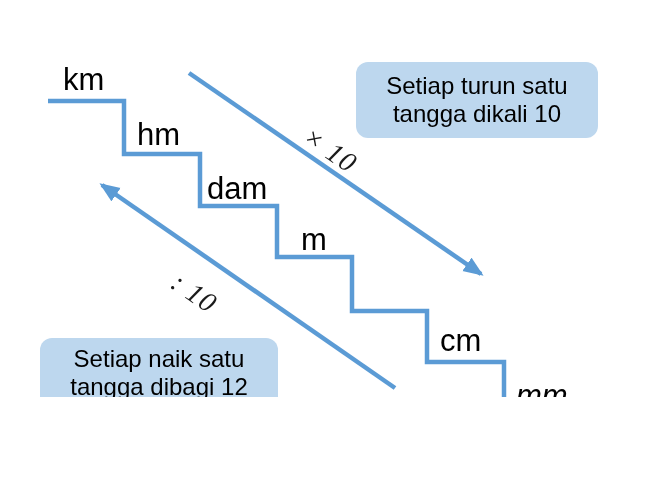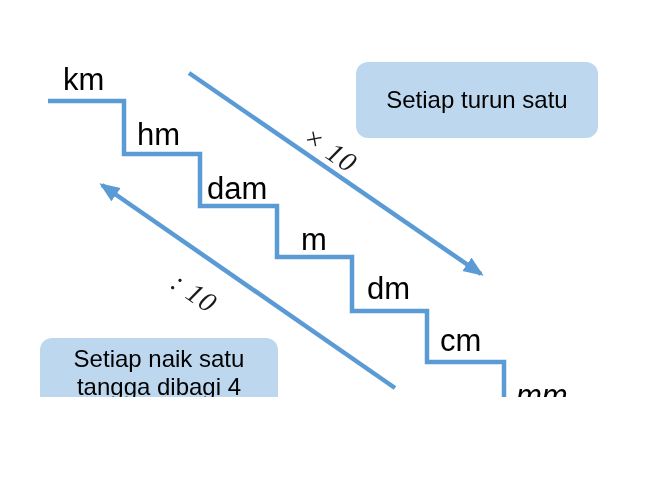--- a/index.html
+++ b/index.html
@@ -60,30 +60,30 @@
 
     <line x1="189" y1="73" x2="481" y2="274" stroke-width="4.5" marker-end="url(#ah)" stroke="#5B9BD5"></line>
 
     <line x1="395" y1="388" x2="102" y2="185" stroke-width="4.5" marker-end="url(#ah)" stroke="#5B9BD5"></line>
   </svg>
 
   <span class="unit-label" style="left:63px;  top:64px;">km</span>
   <span class="unit-label" style="left:207px; top:173px;">dam</span>
   <span class="unit-label" style="left:137px; top:119px;">hm</span>
   <span class="unit-label" style="left:301px; top:224px;">m</span>
-  <span class="unit-label" style="left:367px; top:273px;">dm</span>
   <span class="unit-label" style="left:440px; top:325px;">cm</span>
   <span class="unit-label" style="left:516px; top:380px;font-style:italic;">mm</span>
 
   <span class="arrow-label" style="left:330px; top:150px;">× 10</span>
 
   <span class="arrow-label" style="left:194px; top:293px;">: 10</span>
 
   <div class="callout" style="left:356px; top:62px; width:242px; height:76px;">
     <span>Setiap turun satu</span>
+    <span>tangga dikali 10</span>
   </div>
 
   <div class="callout" style="left:40px; top:338px; width:238px; height:70px;">
     <span>Setiap naik satu</span>
-    <span>tangga dibagi 4</span>
+    <span>tangga dibagi 12</span>
   </div>
 
 </div>
 
 </body></html>

